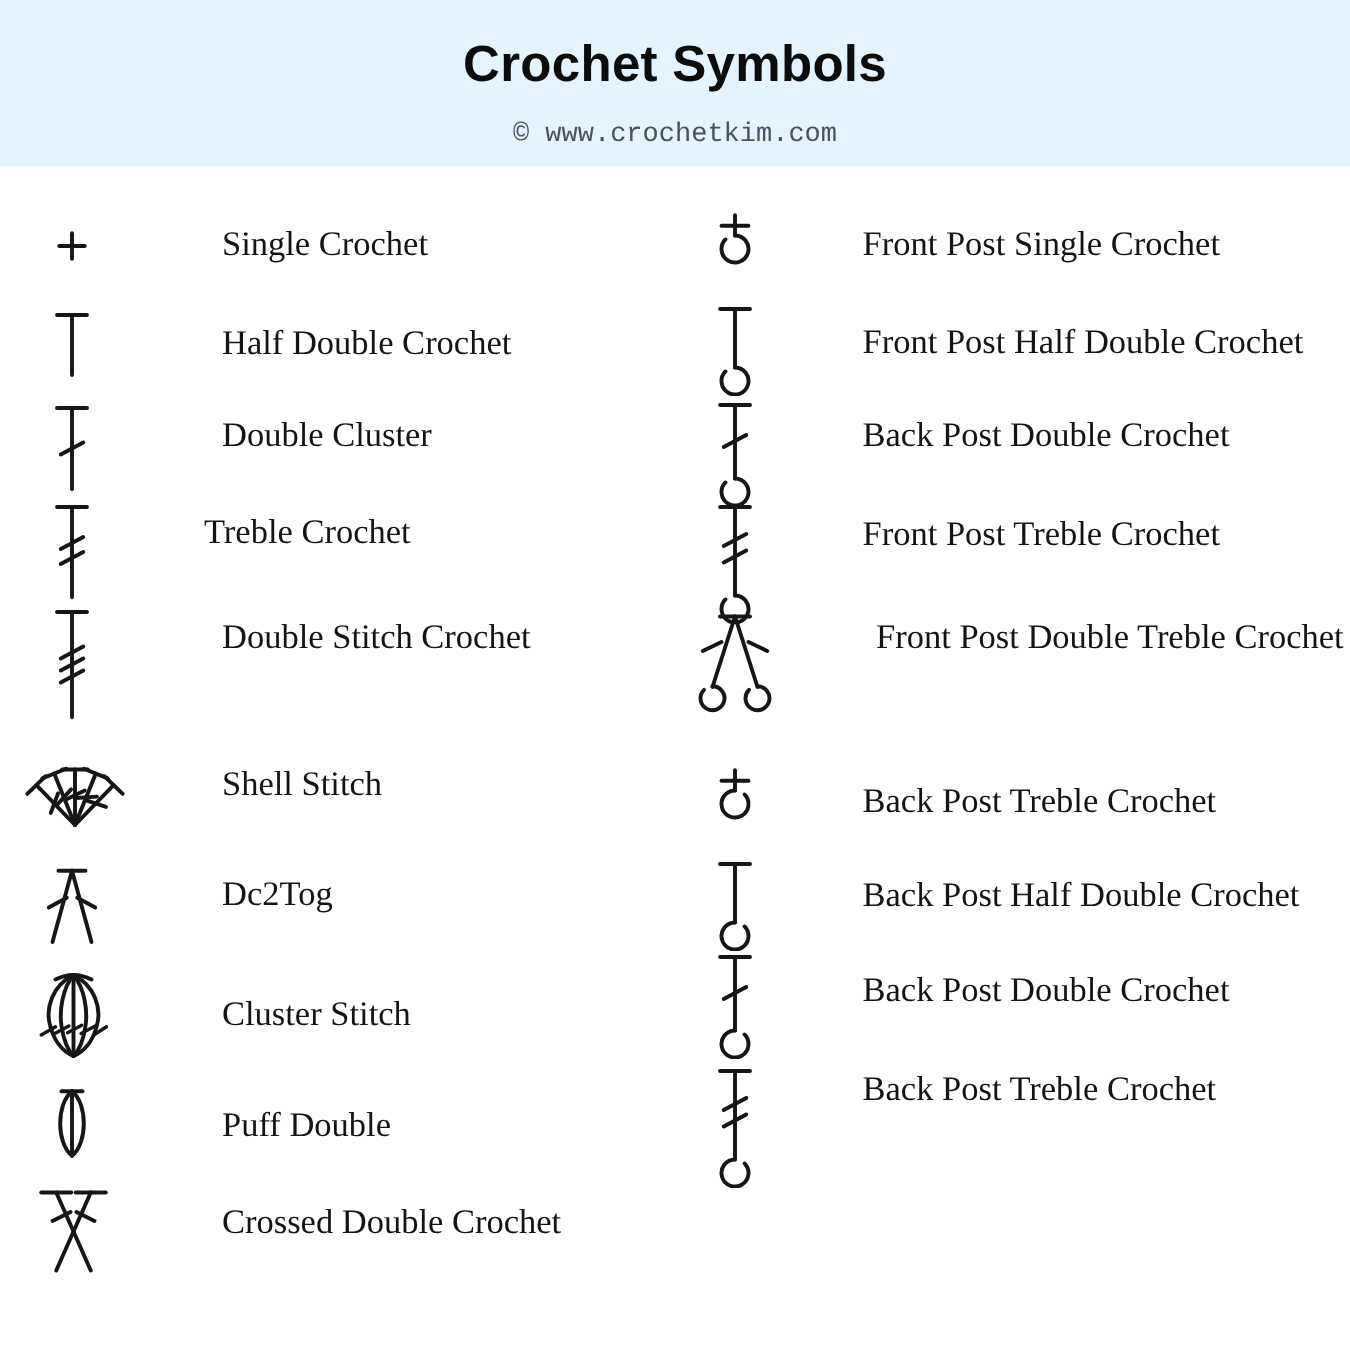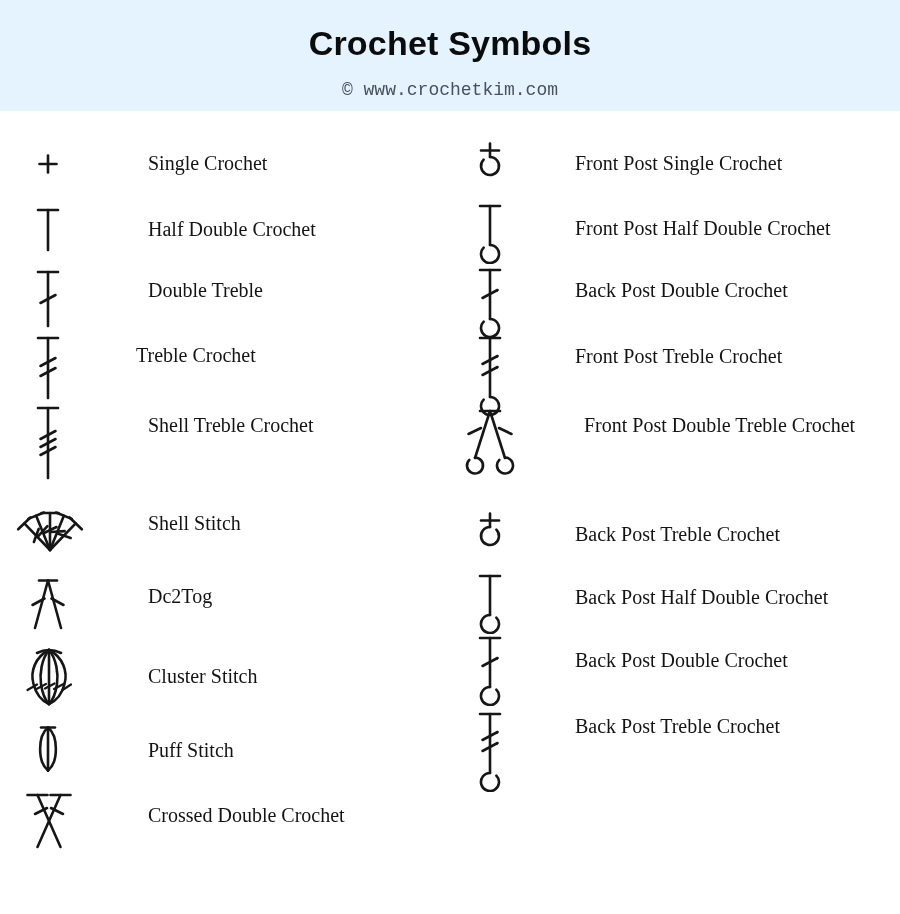--- a/index.html
+++ b/index.html
@@ -7,21 +7,21 @@
        font-family:"Liberation Sans", sans-serif;}
   .page{position:absolute;inset:0;background:#ffffff;}
   .header{position:absolute;left:0;top:0;width:900px;height:111px;background:#e4f3fd;}
   .title{position:absolute;left:0;top:24px;width:900px;text-align:center;
          font-family:"Liberation Sans", sans-serif;font-weight:700;font-size:34px;
          color:#0c0c0c;letter-spacing:0.2px;}
   .copyright{position:absolute;left:0;top:80px;width:900px;text-align:center;
          font-family:Liberation Mono, monospace;font-size:18px;color:#47525a;}
   .sym{position:absolute;color:#161616;}
   .sym svg{display:block;}
-  .lbl{position:absolute;font-family:"Liberation Serif", serif;font-size:20px;
+  .lbl{position:absolute;font-family:"Liberation Serif", serif;font-size:23px;
        line-height:26px;color:#141414;white-space:nowrap;}
   svg path{fill:none;stroke:currentColor;stroke-width:2.6;stroke-linecap:round;}
   svg path.thin{stroke-width:2.2;}
 </style>
 </head>
 <body>
 
 <div class="page">
 
   <div class="header">
@@ -50,21 +50,21 @@
   </div>
 
   <div>
     <span class="sym" style="left:35px;top:270px">
       <svg width="26" height="58" viewBox="0 0 26 58">
           <path d="M3 2 H23"></path>
           <path d="M13 2 V56"></path>
           <path d="M5.5 33 L20.5 25"></path>
         </svg>
     </span>
-    <span class="lbl" style="left:148px;top:277px">Double Treble</span>
+    <span class="lbl" style="left:148px;top:277px">Double Cluster</span>
   </div>
 
   <div>
     <span class="sym" style="left:35px;top:336px">
       <svg width="26" height="64" viewBox="0 0 26 64">
           <path d="M3 2 H23"></path>
           <path d="M13 2 V62"></path>
           <path d="M5.5 30 L20.5 22"></path>
           <path d="M5.5 40 L20.5 32"></path>
         </svg>
@@ -75,21 +75,21 @@
   <div>
     <span class="sym" style="left:35px;top:406px">
       <svg width="26" height="74" viewBox="0 0 26 74">
           <path d="M3 2 H23"></path>
           <path d="M13 2 V72"></path>
           <path d="M5.5 33 L20.5 25"></path>
           <path d="M5.5 41 L20.5 33"></path>
           <path d="M5.5 49 L20.5 41"></path>
         </svg>
     </span>
-    <span class="lbl" style="left:148px;top:412px">Shell Treble Crochet</span>
+    <span class="lbl" style="left:148px;top:412px">Double Stitch Crochet</span>
   </div>
 
   <div>
     <span class="sym" style="left:4px;top:502px">
       <svg width="92" height="52" viewBox="0 0 92 52">
         <g transform="rotate(-44 46 48)">
             <path d="M46 48 L46 11"></path>
             <path d="M37.5 11 H54.5"></path>
             <path d="M40 31 L52.5 25"></path>
           </g>
@@ -152,21 +152,21 @@
 
   <div>
     <span class="sym" style="left:33px;top:724px">
       <svg width="30" height="50" viewBox="0 0 30 50">
           <path d="M8 3.5 H22"></path>
           <path d="M15 3.5 V46.5"></path>
           <path d="M15 3.5 C4.5 12 4.5 38 15 46.5"></path>
           <path d="M15 3.5 C25.5 12 25.5 38 15 46.5"></path>
         </svg>
     </span>
-    <span class="lbl" style="left:148px;top:737px">Puff Stitch</span>
+    <span class="lbl" style="left:148px;top:737px">Puff Double</span>
   </div>
 
   <div>
     <span class="sym" style="left:25px;top:792px">
       <svg width="48" height="58" viewBox="0 0 48 58">
           <path d="M2.5 3 H22.5"></path>
           <path d="M25.5 3 H45.5"></path>
           <path d="M12.5 3 L35.5 55"></path>
           <path d="M35.5 3 L12.5 55"></path>
           <path d="M10 22 L22 16"></path>

